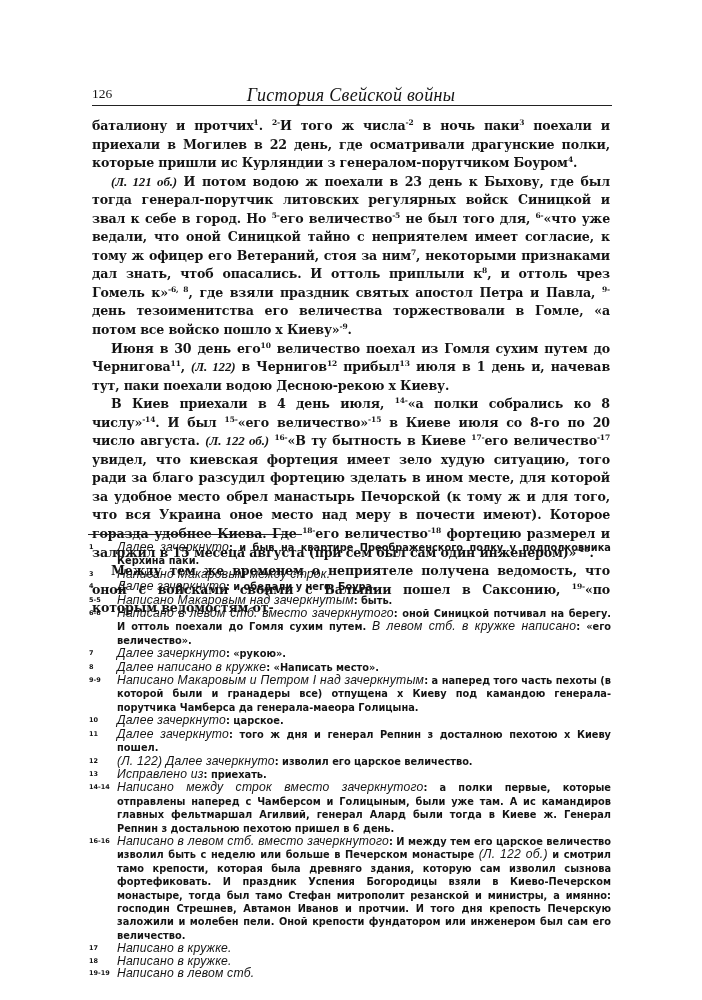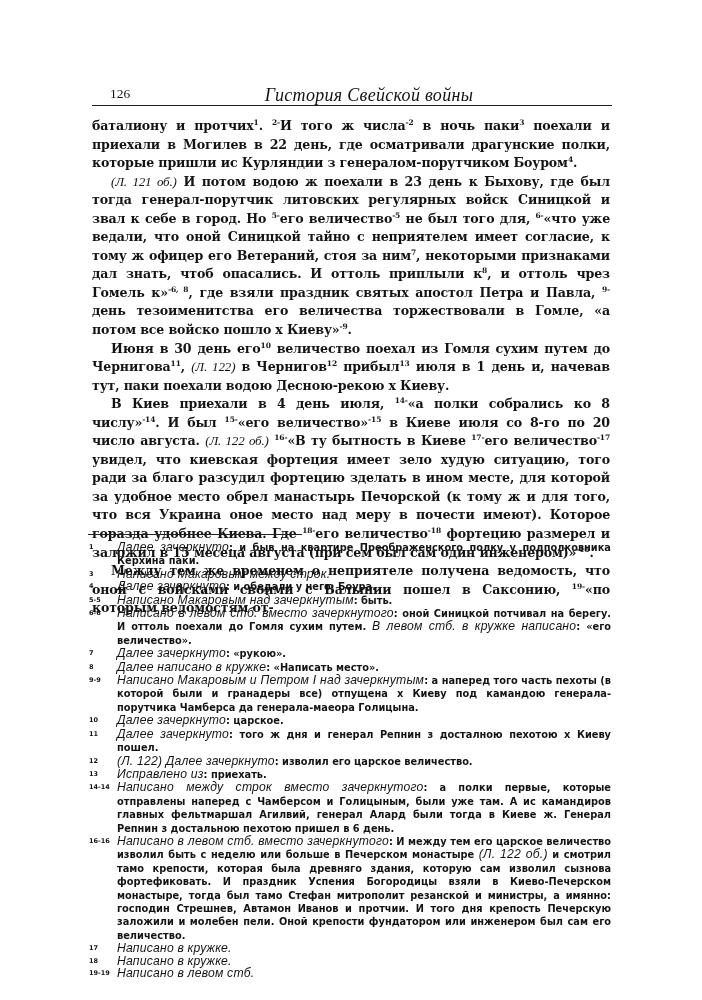--- a/index.html
+++ b/index.html
@@ -1,25 +1,25 @@
 <!DOCTYPE html>
 <html><head>
 <meta charset="utf-8">
 <style>
   html, body { margin: 0; padding: 0; background: #ffffff; }
   body { width: 702px; height: 1000px; position: relative; overflow: hidden; color: #141414; }
   .page { position: absolute; left: 92px; top: 0; width: 518px; }
-  .running-head { position: absolute; top: 84px; left: 18px; width: 518px; height: 20px; font-family: "Liberation Serif", serif; text-decoration: underline; }
+  .running-head { position: absolute; top: 84px; left: 0; width: 518px; height: 20px; font-family: "Liberation Serif", serif; text-decoration: underline; }
   .page-number { position: absolute; left: 0; top: 2px; font-size: 13.5px; }
   .running-title { position: absolute; left: 0; width: 518px; text-align: center; top: 1px; font-style: italic; font-size: 18px; letter-spacing: 0.3px; }
   .head-rule { position: absolute; top: 105px; left: 0; width: 520px; height: 0; border-top: 1.3px solid #222; }
   .body-text { position: absolute; top: 117px; left: 0; width: 518px; font-family: "DejaVu Serif", serif; font-size: 12.6px; line-height: 18.55px; text-align: justify; font-weight: bold; letter-spacing: -0.15px; }
   .body-text p { margin: 0; text-indent: 19px; }
   .body-text p.noindent { text-indent: 0; }
-  .ref { font-family: "Liberation Serif", serif; font-style: italic; font-weight: normal; font-size: 13px; }
+  .ref { font-family: "Liberation Serif", serif; font-style: italic; font-weight: bold; font-size: 13px; }
   sup { font-size: 7.5px; line-height: 0; vertical-align: 5px; font-weight: bold; }
   .fn-rule { position: absolute; top: 534px; left: -4px; width: 214px; height: 0; border-top: 1.3px solid #222; }
   .footnotes { position: absolute; top: 541px; left: -3px; width: 522px; font-family: "DejaVu Sans", sans-serif; font-size: 10.4px; line-height: 12.4px; }
   .fn { position: relative; padding-left: 28px; text-align: justify; margin: 0; }
   .fn-num { position: absolute; left: 0; top: 0; font-size: 6.5px; font-weight: bold; font-family: "DejaVu Sans", sans-serif; }
   .fn-it { font-family: Liberation Sans, sans-serif; font-style: italic; font-size: 12.2px; font-weight: normal; letter-spacing: 0.2px; }
   .fn-tx { font-weight: bold; font-size: 9.8px; }
 </style>
 </head>
 <body>

